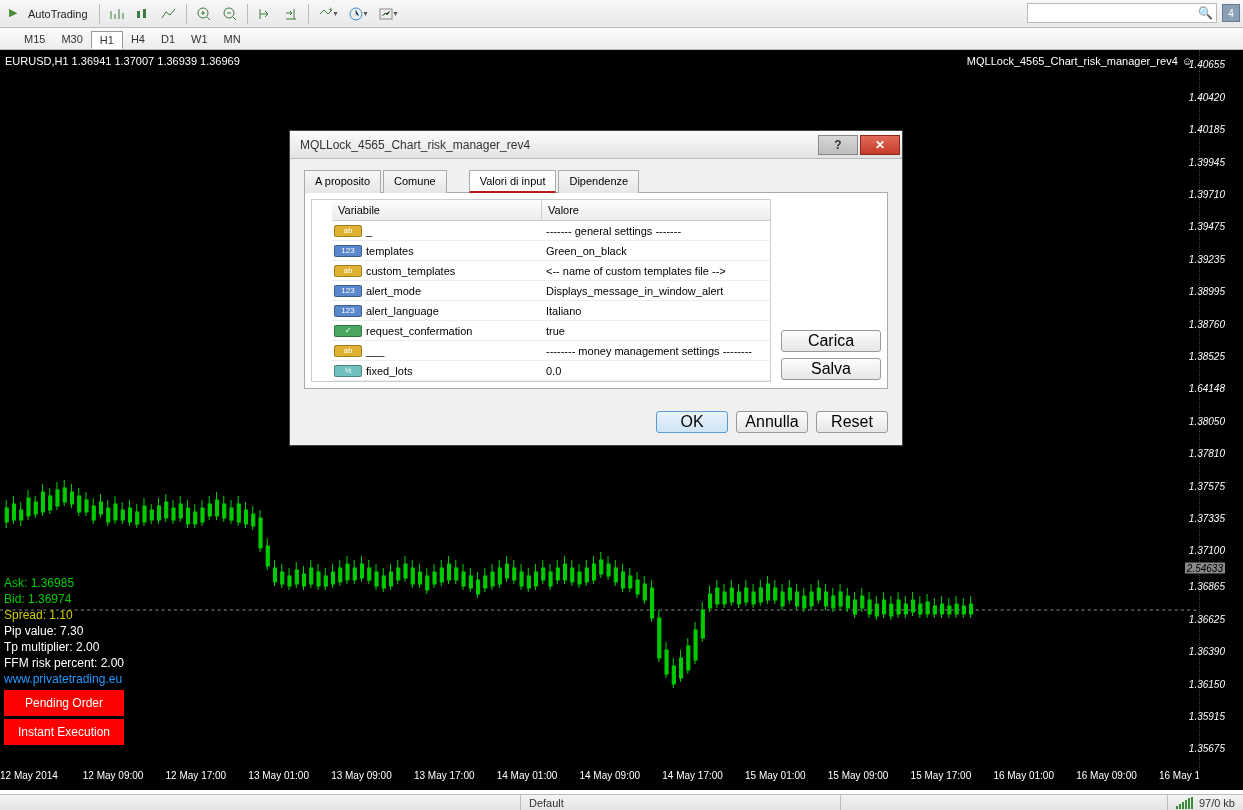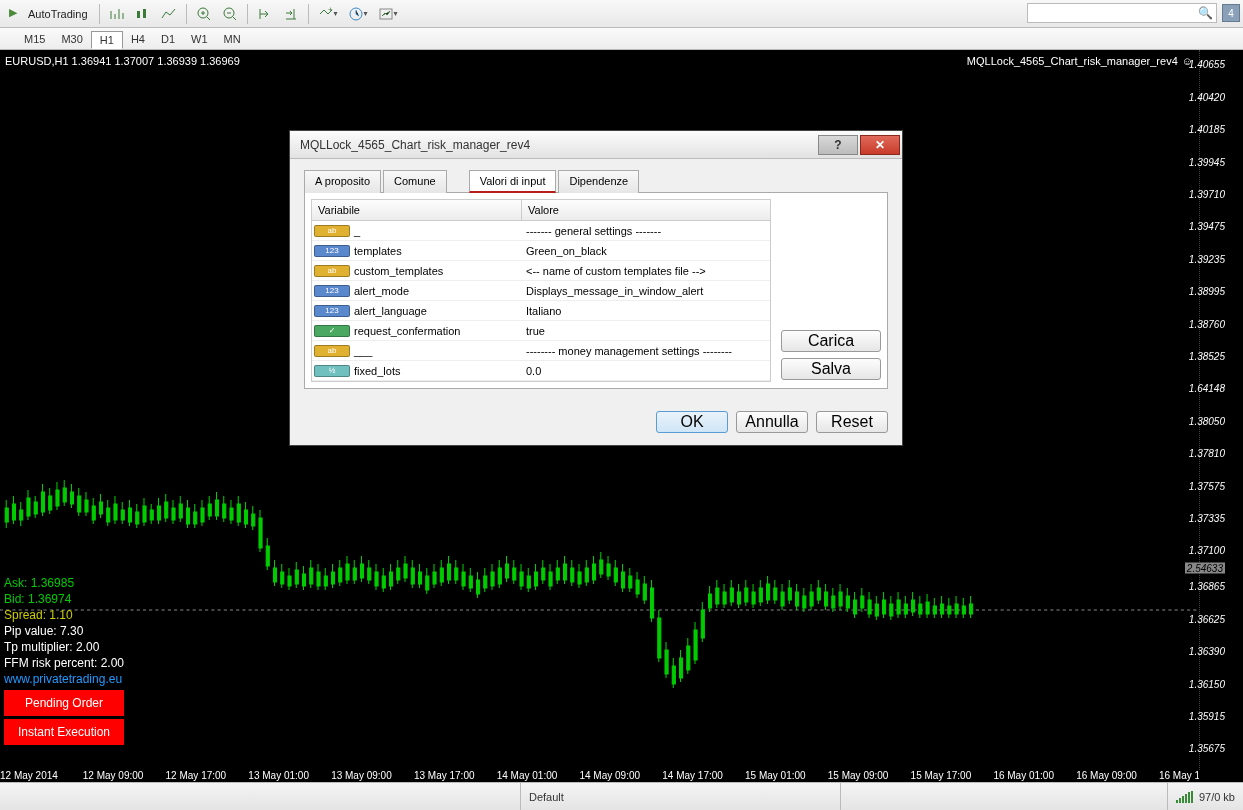--- a/index.html
+++ b/index.html
@@ -49,41 +49,41 @@
 .dlg-title { height: 28px; background: linear-gradient(#fcfcfc,#e2e2e2); border-bottom:1px solid #bbb; display:flex; align-items:center; padding: 0 0 0 10px; font-size:12px; color:#333; }
 .dlg-title-spacer { flex: 1; }
 .dlg-help, .dlg-close { width: 40px; height: 20px; margin-left: 2px; display:flex; align-items:center; justify-content:center; font-size:12px; font-weight:bold; color:#fff; cursor:pointer; border-radius:0;}
 .dlg-help { background: linear-gradient(#d8d8d8,#bcbcbc); color:#333; border:1px solid #888;}
 .dlg-close { background: linear-gradient(#e06a5a,#c83b2a); border:1px solid #8a2a1f; margin-right:2px;}
 .dlg-body { padding: 10px 14px 12px; }
 .tabs { display:flex; border-bottom:1px solid #aaa; margin-bottom:-1px;}
 .tab { font-size:11px; padding:4px 10px; border:1px solid #aaa; border-bottom:none; background:linear-gradient(#f8f8f8,#e6e6e6); margin-right:2px; cursor:pointer; position:relative; top:1px;}
 .tab.active { background:#fff; border-bottom:2px solid #b91c1c;margin-left:20px; }
 .dlg-inner { border:1px solid #aaa; background:#fff; padding:6px; display:flex; gap:10px; }
-.vars-table { flex:1; border:1px solid #ccc; }
+.vars-table { flex:1; border:1px solid #ccc;padding-left:20px; }
 .vars-head { display:flex; background:linear-gradient(#fdfdfd,#ececec); border-bottom:1px solid #ccc; font-size:11px; }
 .vars-head .c1 { width: 210px; padding: 4px 6px; border-right:1px solid #ccc; }
 .vars-head .c2 { flex:1; padding: 4px 6px; }
 .vars-rows { max-height: 164px; overflow-y: scroll; }
 .vrow { display:flex; font-size:11px; border-bottom:1px solid #eee; height:20px; align-items:center; }
 .vrow .c1 { width: 210px; display:flex; align-items:center; padding-left:2px; }
 .vrow .c2 { flex:1; padding-left:4px; }
-.v-icon { width:36px; height:12px; margin-right:4px; font-size:8px; display:flex; align-items:center; justify-content:center; border-radius:2px; color:#fff; border:1px solid rgba(0,0,0,.3); }
+.v-icon { width:28px; height:12px; margin-right:4px; font-size:8px; display:flex; align-items:center; justify-content:center; border-radius:2px; color:#fff; border:1px solid rgba(0,0,0,.3); }
 .v-icon.ab { background:#e0b030; }
 .v-icon.num { background:#5a88cc; }
 .v-icon.bool { background:#4aa860; }
 .v-icon.vsp { background:#70c0c0; }
 .side-btns { display:flex; flex-direction:column; gap:6px; justify-content:flex-end; padding-bottom:2px;}
 .dlg-btn { width: 100px; height: 22px; background:linear-gradient(#fdfdfd,#e6e6e6); border:1px solid #999; font-size:16px; cursor:pointer; border-radius:3px;}
 .dlg-footer { display:flex; justify-content:flex-end; gap:8px; padding: 10px 14px 12px;}
 .dlg-footer .dlg-btn { width:72px; }
 .dlg-footer .primary { background:linear-gradient(#eaf3fb,#cfe5f6); border:1px solid #5a9bd4; }
 
 
-.statusbar { position:absolute; bottom:0; left:0; right:0; height:28px; background:linear-gradient(#f4f4f4,#e4e4e4); border-top:1px solid #bbb; display:flex; align-items:center; font-size:11px; color:#333; }
+.statusbar { position:absolute; bottom:0; left:0; right:0; height:16px; background:linear-gradient(#f4f4f4,#e4e4e4); border-top:1px solid #bbb; display:flex; align-items:center; font-size:11px; color:#333; }
 .status-cell { border-left:1px solid #bbb; height:100%; display:flex; align-items:center; padding:0 8px; }
 .sb-conn { margin-left:auto; display:flex; align-items:center; gap:6px; padding:0 8px; border-left:1px solid #bbb; height:100%;}
 .bars { display:flex; align-items:flex-end; gap:1px; height:12px;}
 .bars span{ width:2px; background:#3a8a3a; display:block;}
 
 
 .vars-rows::-webkit-scrollbar { width:16px;}
 .vars-rows::-webkit-scrollbar-track{ background:#f0f0f0; border-left:1px solid #ddd;}
 .vars-rows::-webkit-scrollbar-thumb{ background:#cfcfcf; border:1px solid #aaa;}
 

